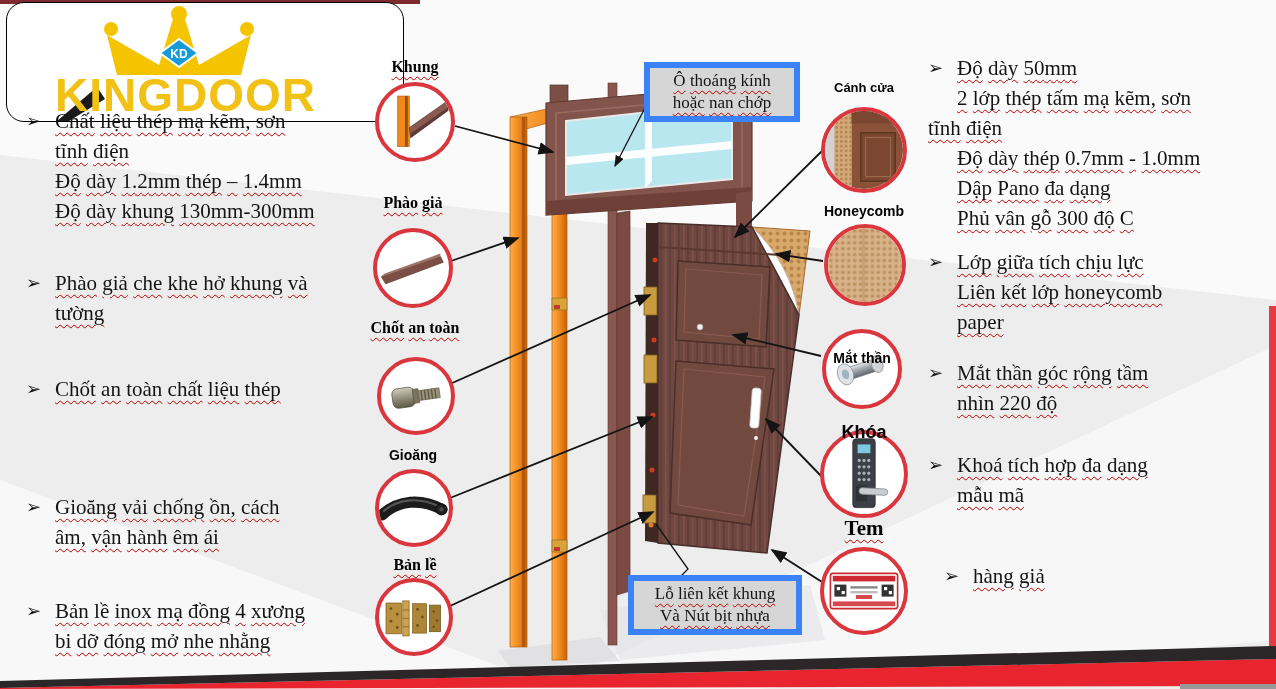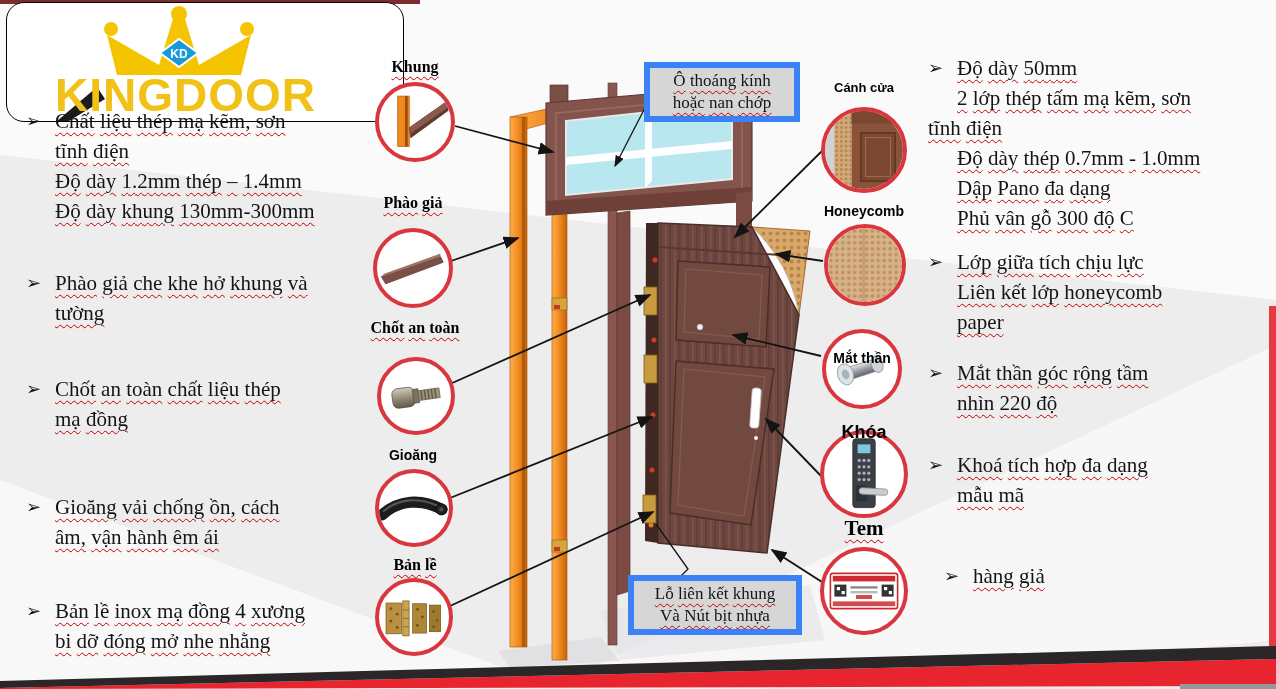--- a/index.html
+++ b/index.html
@@ -197,21 +197,20 @@
     <span class="marker">➢</span>
     <div>
       <div class="fline"><span class="sq">Phào</span> <span class="sq">giả</span> <span class="sq">che</span> <span class="sq">khe</span> <span class="sq">hở</span> <span class="sq">khung</span> <span class="sq">và</span></div>
       <div class="fline"><span class="sq">tường</span></div>
     </div>
   </div>
   <div class="feature" style="left:26px;top:374px;">
     <span class="marker">➢</span>
     <div>
       <div class="fline"><span class="sq">Chốt</span> <span class="sq">an</span> <span class="sq">toàn</span> <span class="sq">chất</span> <span class="sq">liệu</span> <span class="sq">thép</span></div>
-      <div class="fline"><span class="sq">mạ</span> <span class="sq">đồng</span></div>
     </div>
   </div>
   <div class="feature" style="left:26px;top:492px;">
     <span class="marker">➢</span>
     <div>
       <div class="fline"><span class="sq">Gioăng</span> <span class="sq">vải</span> <span class="sq">chống</span> <span class="sq">ồn,</span> <span class="sq">cách</span></div>
       <div class="fline"><span class="sq">âm,</span> <span class="sq">vận</span> <span class="sq">hành</span> <span class="sq">êm</span> <span class="sq">ái</span></div>
     </div>
   </div>
   <div class="feature" style="left:26px;top:596px;">

